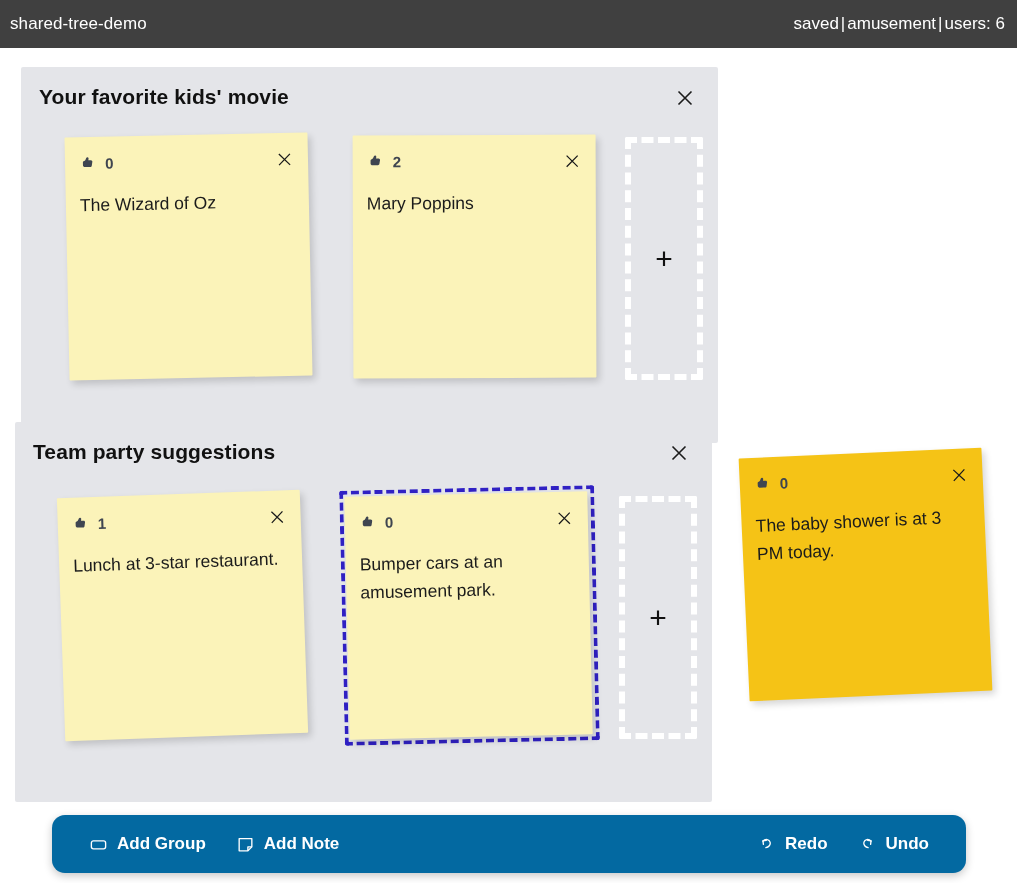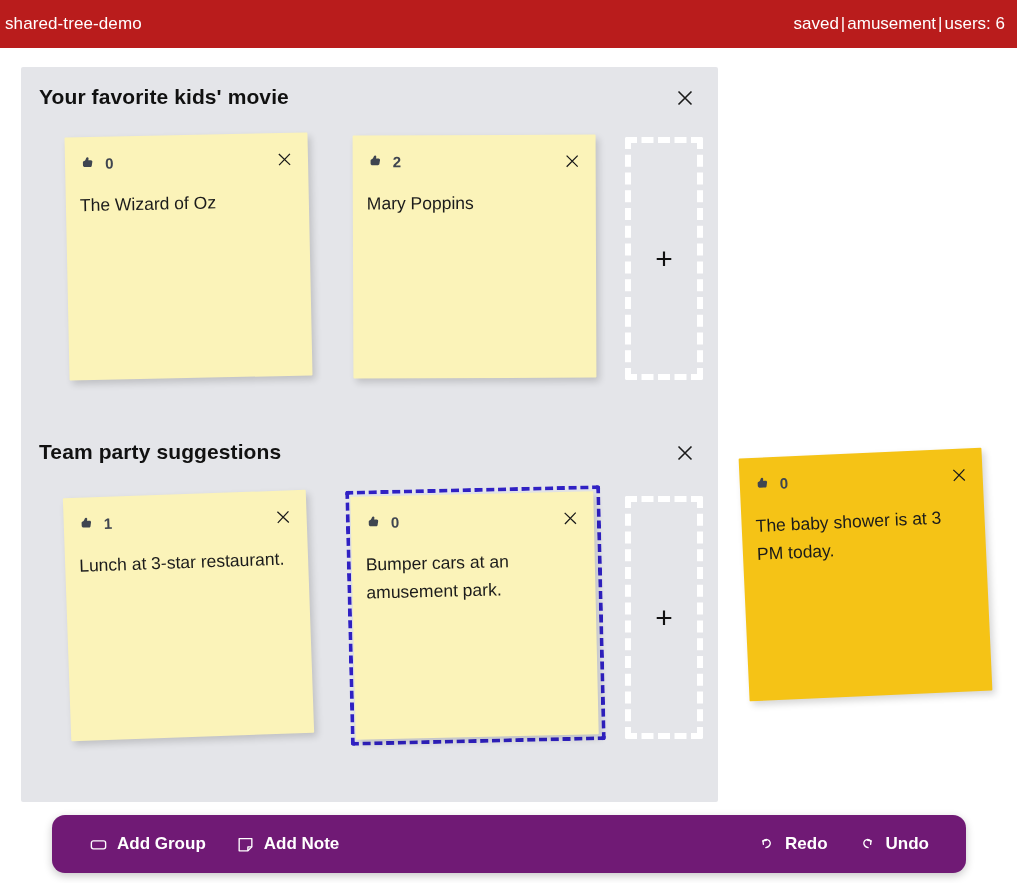--- a/index.html
+++ b/index.html
@@ -10,25 +10,25 @@
     background: #ffffff;
     font-family: "Liberation Sans", sans-serif;
     overflow: hidden;
   }
 
   
   #app-header {
     position: absolute;
     left: 0; top: 0;
     width: 1017px; height: 48px;
-    background: #b91c1c;
+    background: #404040;
     display: flex;
     align-items: center;
     justify-content: space-between;
-    padding: 0 12px 0 5px;
+    padding: 0 12px 0 10px;
     color: #ffffff;
   }
   #app-title {
     font-size: 17px;
     font-weight: 400;
     letter-spacing: 0.1px;
     color: #ffffff;
     white-space: nowrap;
   }
   #status-area {
@@ -183,21 +183,21 @@
     left: 0; top: 0;
   }
 
   
   #toolbar {
     position: absolute;
     left: 52px;
     top: 767px;
     width: 914px;
     height: 58px;
-    background: #701a75;
+    background: #0369a1;
     border-radius: 13px;
     display: flex;
     align-items: center;
     padding: 0 22px;
     box-shadow: 0 3px 8px rgba(0,0,0,0.22);
   }
   .tb-left {
     display: flex;
     align-items: center;
     gap: 0px;
@@ -288,21 +288,21 @@
 
       <div class="add-note-slot">
         <div class="add-note-box">
           <span class="plus-glyph">+</span>
         </div>
       </div>
 
     </div>
   </div>
 
-  <div class="group-panel" id="group-1" style="left:21px; top:374px; width:697px; height:380px;">
+  <div class="group-panel" id="group-1" style="left:15px; top:374px; width:697px; height:380px;">
     <div class="group-header">Team party suggestions</div>
     <div class="group-close">
       <svg width="20" height="20" viewBox="0 0 20 20">
         <path d="M3.5 3.5 L16.5 16.5 M16.5 3.5 L3.5 16.5" stroke="#1b1b1b" stroke-width="1.6" fill="none"></path>
       </svg>
     </div>
 
     <div class="notes-row" style="top:72px;">
 
       <div class="note-slot">

